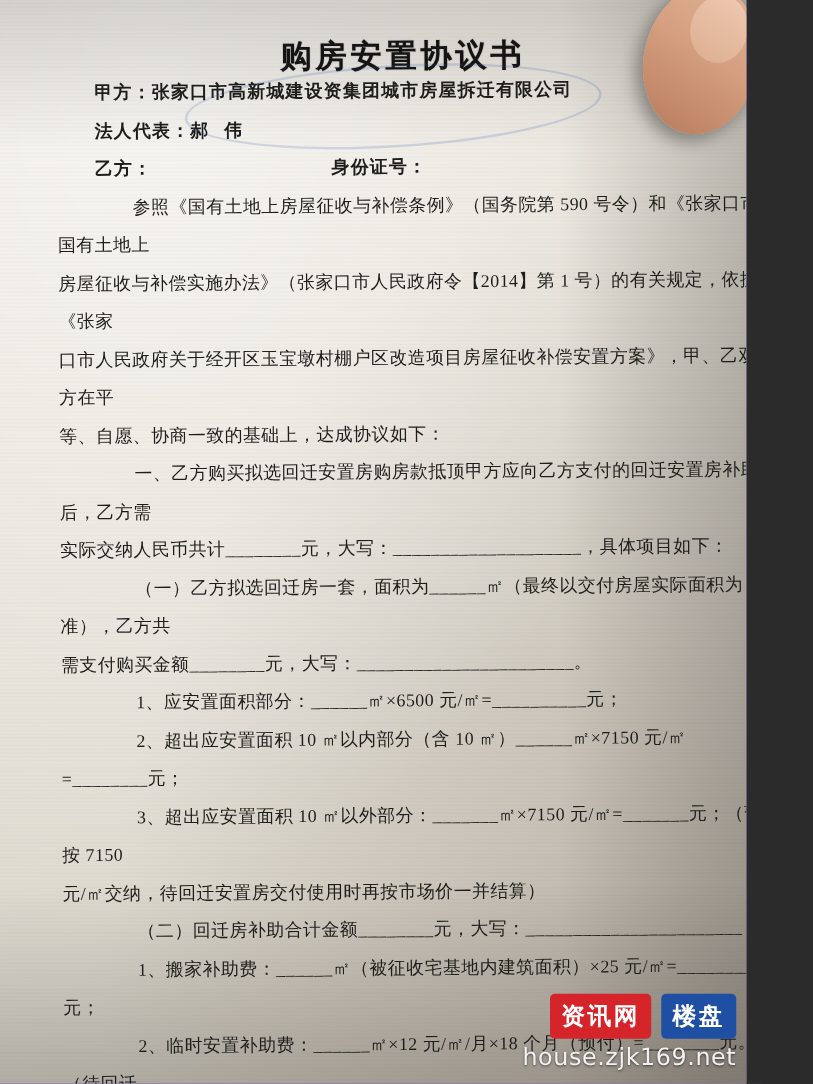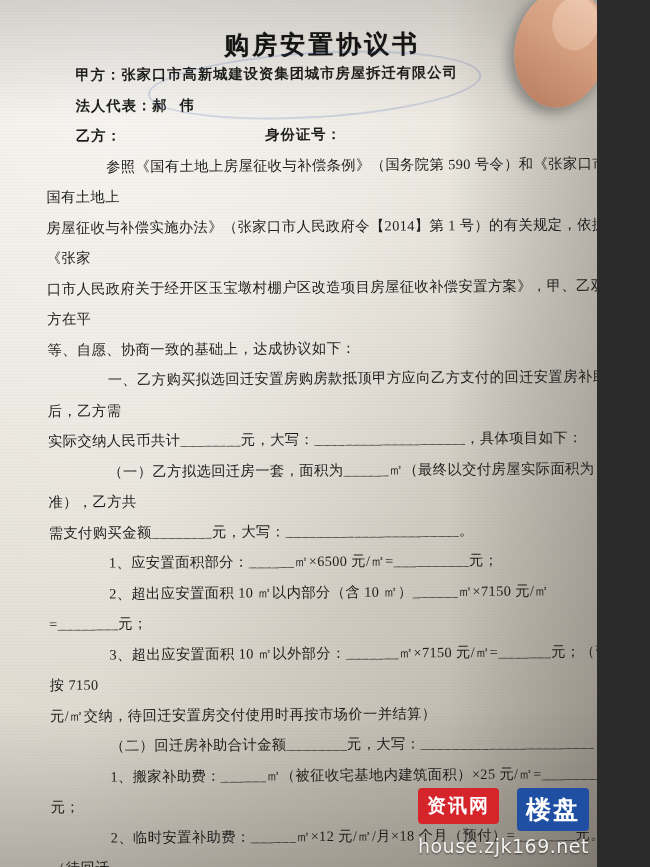--- a/index.html
+++ b/index.html
@@ -151,22 +151,22 @@
     letter-spacing: 2px;
   }
   .wm-red {
     background: #d5252b;
     padding: 5px 9px;
     font-size: 19px;
   }
   .wm-blue {
     background: #1f4fa3;
     padding: 5px 9px;
-    font-size: 25px;
-    margin-left: 18px;
+    font-size: 19px;
+    margin-left: 8px;
   }
   .wm-url {
     margin-top: 4px;
     font-family: "DejaVu Sans", sans-serif;
     font-size: 19px;
     color: #f2f2f2;
     letter-spacing: 0.5px;
     text-shadow: 0 1px 2px rgba(0,0,0,0.6);
   }
 

